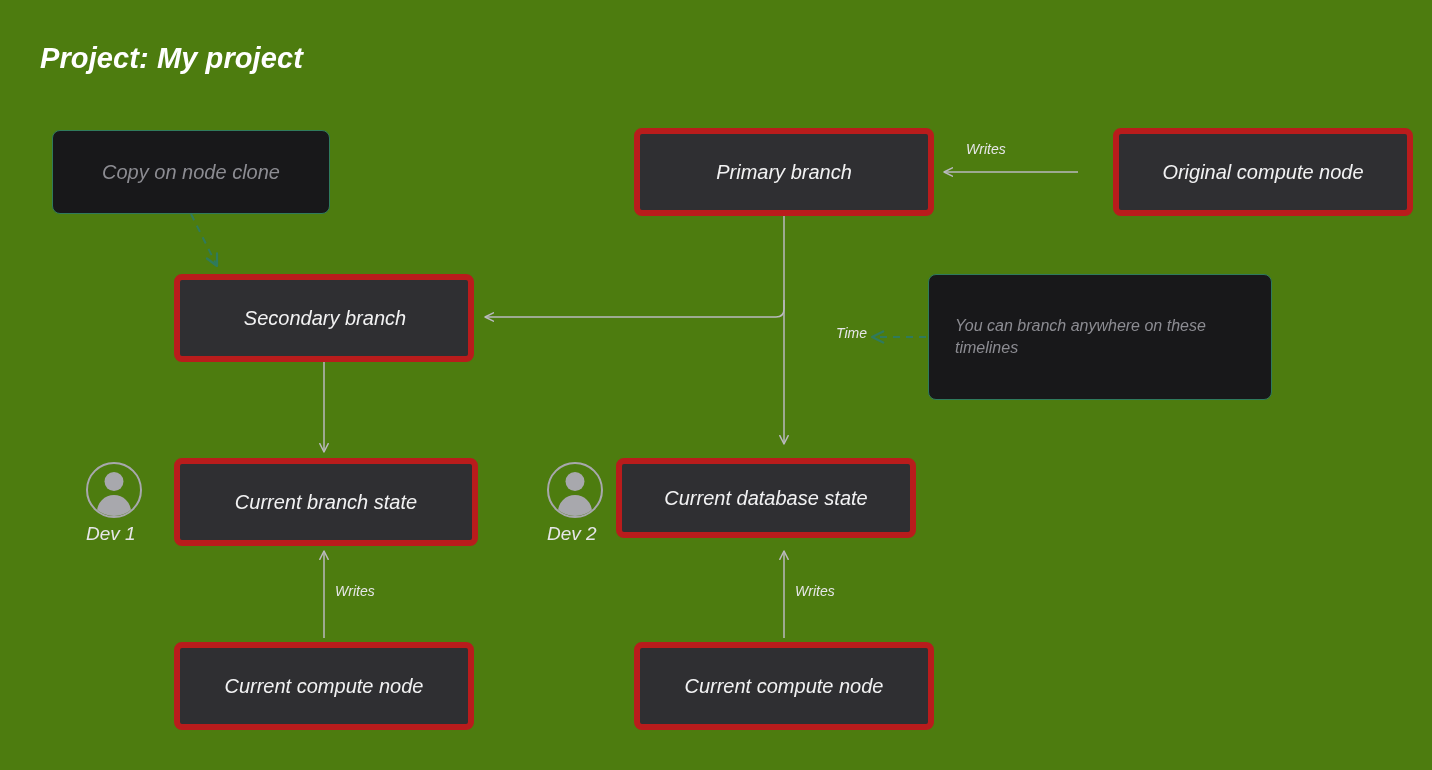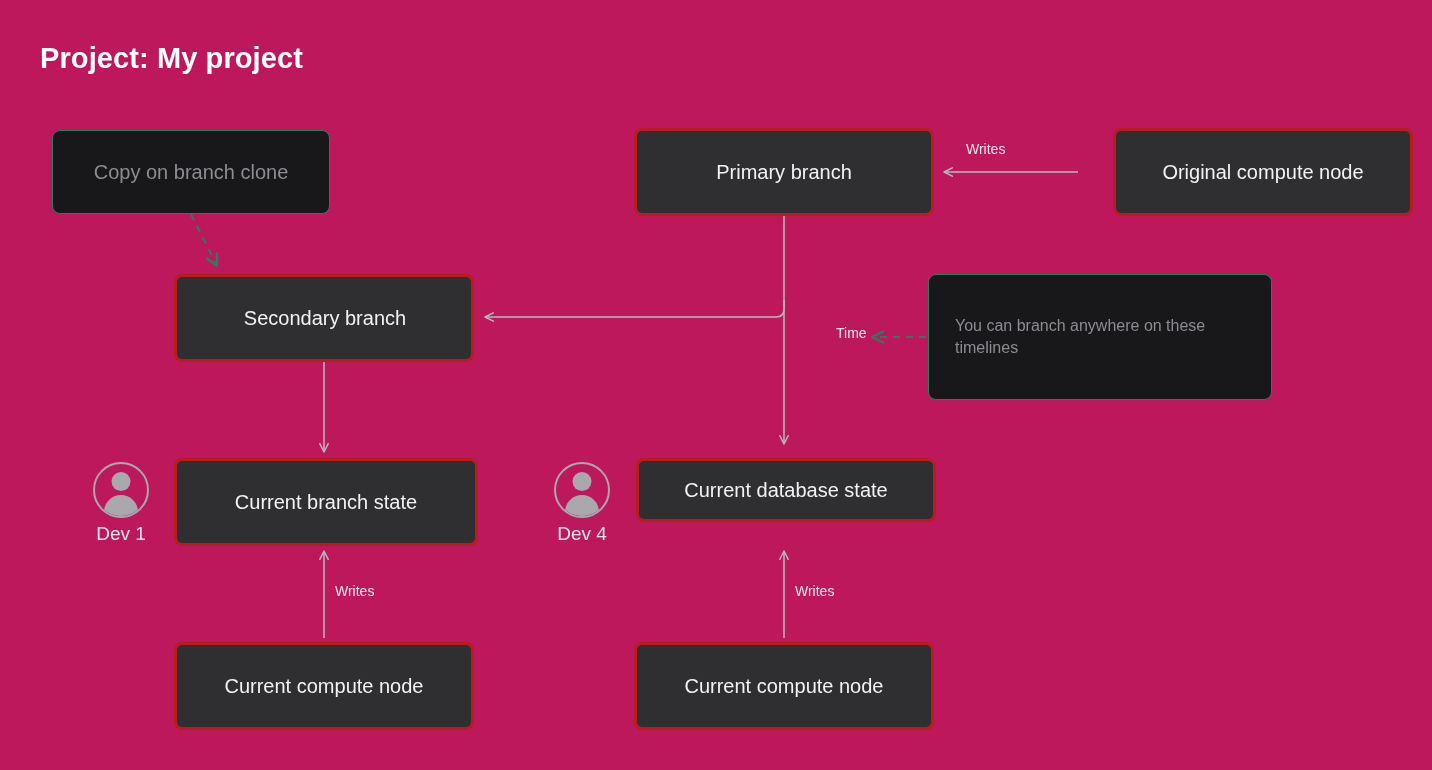--- a/index.html
+++ b/index.html
@@ -4,23 +4,24 @@
 <style>
   html, body {
     margin: 0;
     padding: 0;
     background: #0a0a0b;
   }
   #canvas {
     position: relative;
     width: 1432px;
     height: 770px;
-    background: #be185d;
+    background: #4d7c0f;
     font-family: "Liberation Sans", sans-serif;
     overflow: hidden;
+    font-style: italic;
   }
   #wires {
     position: absolute;
     left: 0; top: 0;
     width: 1432px;
     height: 770px;
     pointer-events: none;
   }
   .title {
     position: absolute;
@@ -33,21 +34,21 @@
     white-space: nowrap;
   }
   .node {
     position: absolute;
     box-sizing: border-box;
     display: flex;
     align-items: center;
     justify-content: center;
     border-radius: 8px;
     background: #2f2f32;
-    border: 3px solid #b91c1c;
+    border: 6px solid #b91c1c;
     color: #f2f2f3;
     font-size: 20px;
     text-align: center;
     padding: 0 14px;
   }
   .node.callout {
     background: #18181a;
     border: 1px solid #2f7a5d;
     color: #8c8c92;
     justify-content: flex-start;
@@ -64,21 +65,21 @@
     position: absolute;
     color: #e6e6e8;
     font-size: 14px;
     white-space: nowrap;
   }
   .persona {
     position: absolute;
     width: 70px;
     display: flex;
     flex-direction: column;
-    align-items: center;
+    align-items: flex-start;
   }
   .persona .avatar {
     width: 52px;
     height: 52px;
     border-radius: 50%;
     border: 2px solid #a8a8ad;
     position: relative;
     overflow: hidden;
     background: transparent;
   }
@@ -136,33 +137,33 @@
 
     <path d="M 784 638 L 784 551" fill="none" stroke="#b9b9be" stroke-width="1.5" marker-end="url(#arrow-gray)"></path>
 
     <path d="M 191 214 L 217 266" fill="none" stroke="#2f7a5d" stroke-width="2" stroke-dasharray="7 6" marker-end="url(#arrow-green)"></path>
 
     <path d="M 926 337 L 872 337" fill="none" stroke="#2f7a5d" stroke-width="2" stroke-dasharray="7 6" marker-end="url(#arrow-green)"></path>
   </svg>
 
   <div class="title">Project: My project</div>
 
-  <div class="node callout centered" style="left:52px; top:130px; width:278px; height:84px; font-size:20px;">Copy on branch clone</div>
+  <div class="node callout centered" style="left:52px; top:130px; width:278px; height:84px; font-size:20px;">Copy on node clone</div>
 
   <div class="node" style="left:634px; top:128px; width:300px; height:88px;">Primary branch</div>
 
   <div class="node" style="left:1080px; top:128px; width:300px; height:88px;margin-left:33px;">Original compute node</div>
 
   <div class="node" style="left:174px; top:274px; width:300px; height:88px;padding-left:16px;">Secondary branch</div>
 
   <div class="node callout" style="left:928px; top:274px; width:344px; height:126px; font-size:16px;">You can branch anywhere on these timelines</div>
 
   <div class="node" style="left:174px; top:458px; width:304px; height:88px;">Current branch state</div>
 
-  <div class="node" style="left:636px; top:458px; width:300px; height:64px;">Current database state</div>
+  <div class="node" style="left:616px; top:458px; width:300px; height:80px;">Current database state</div>
 
   <div class="node" style="left:174px; top:642px; width:300px; height:88px;">Current compute node</div>
 
   <div class="node" style="left:634px; top:642px; width:300px; height:88px;">Current compute node</div>
 
   <div class="edge-label" style="left:966px; top:141px;">Writes</div>
 
   <div class="edge-label" style="left:796px; top:325px;margin-left:40px;">Time</div>
 
   <div class="edge-label" style="left:335px; top:583px;">Writes</div>
@@ -175,16 +176,16 @@
       <div class="body"></div>
     </div>
     <div class="pname">Dev 1</div>
   </div>
 
   <div class="persona" style="left:547px; top:462px;">
     <div class="avatar">
       <div class="head"></div>
       <div class="body"></div>
     </div>
-    <div class="pname">Dev 4</div>
+    <div class="pname">Dev 2</div>
   </div>
 
 </div>
 
 </body></html>

